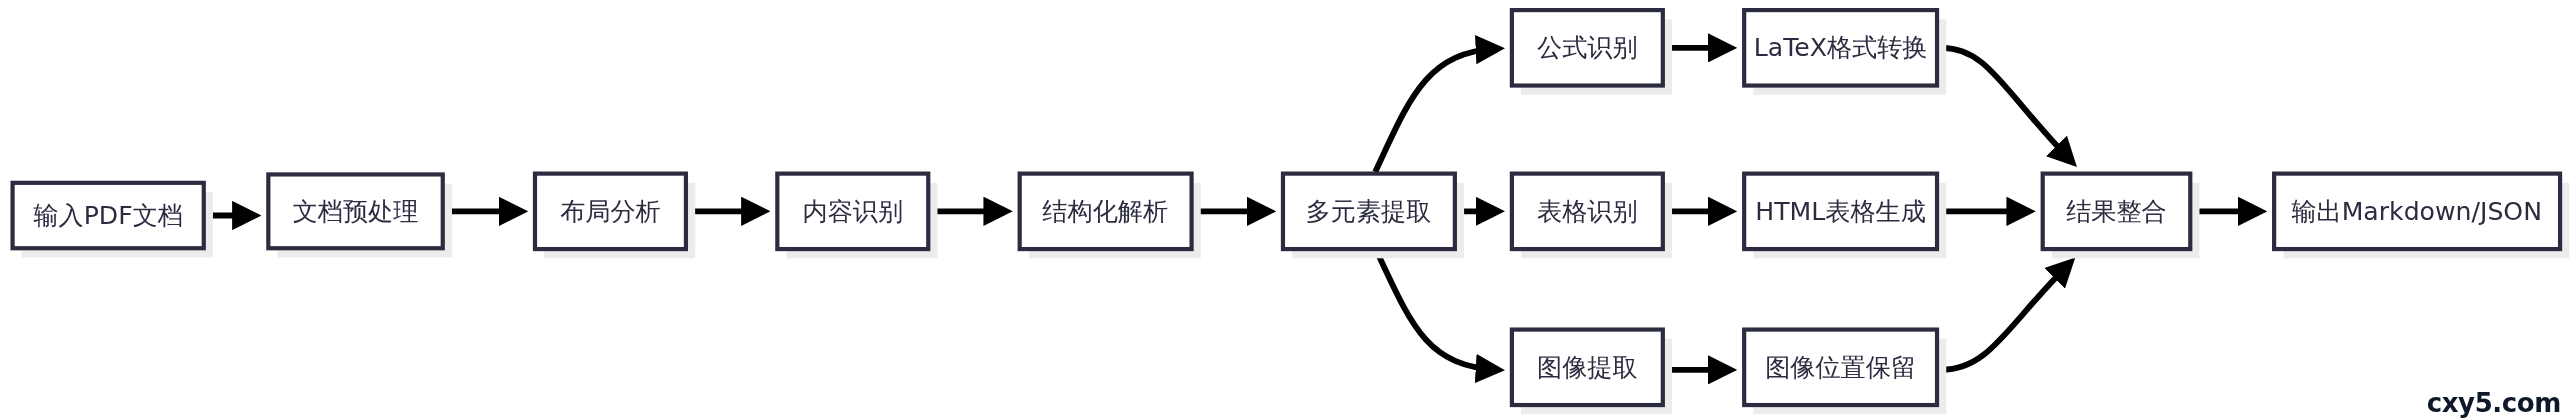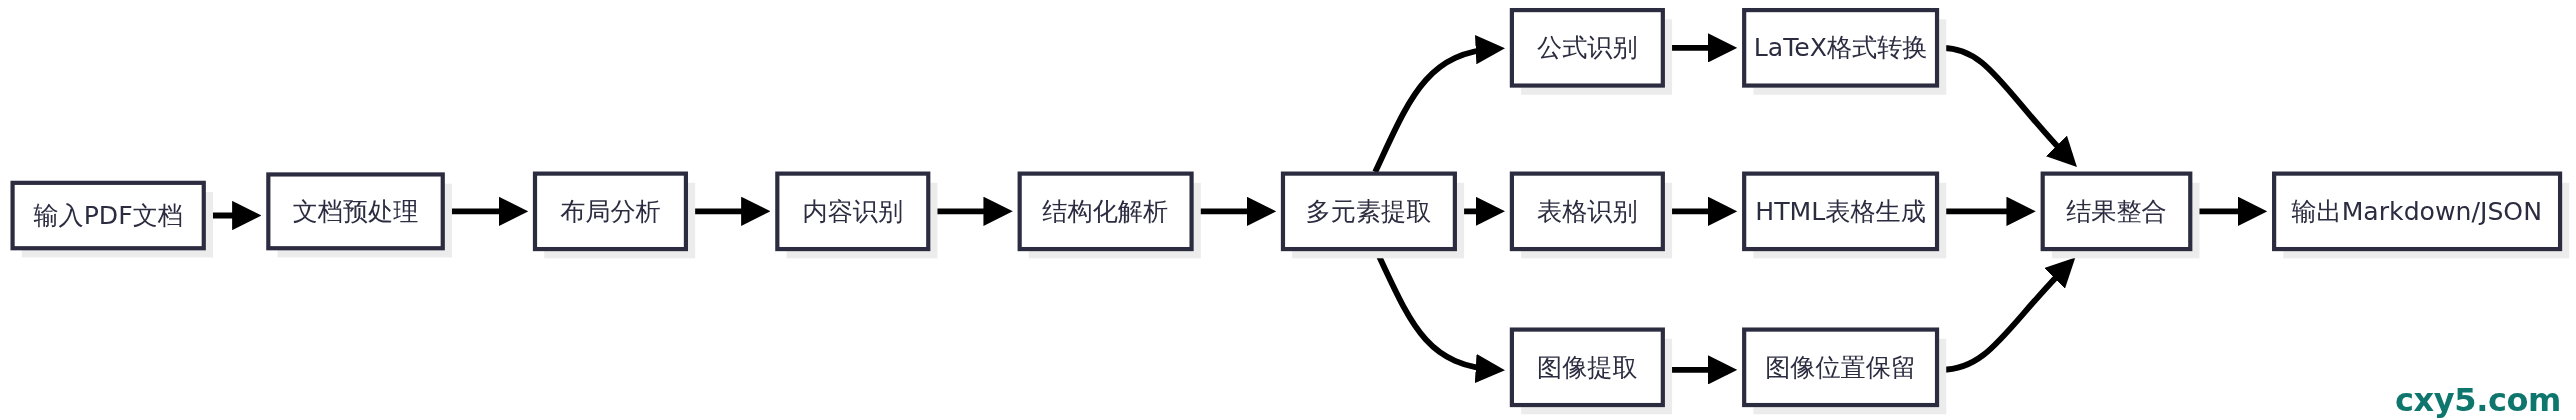--- a/index.html
+++ b/index.html
@@ -43,23 +43,23 @@
   }
   .edge-line {
     stroke: #000000;
     stroke-width: 7;
     fill: none;
   }
   .watermark {
     position: absolute;
     right: 15px;
     bottom: 5px;
-    color: #0f766e;
+    color: #0f172a;
     font-family: "DejaVu Sans", "Liberation Sans", sans-serif;
-    font-size: 32px;
+    font-size: 26px;
     font-weight: bold;
     letter-spacing: -0.4px;
     line-height: 1;
   }
 </style>
 </head>
 <body>
 
 <div id="canvas">
 

